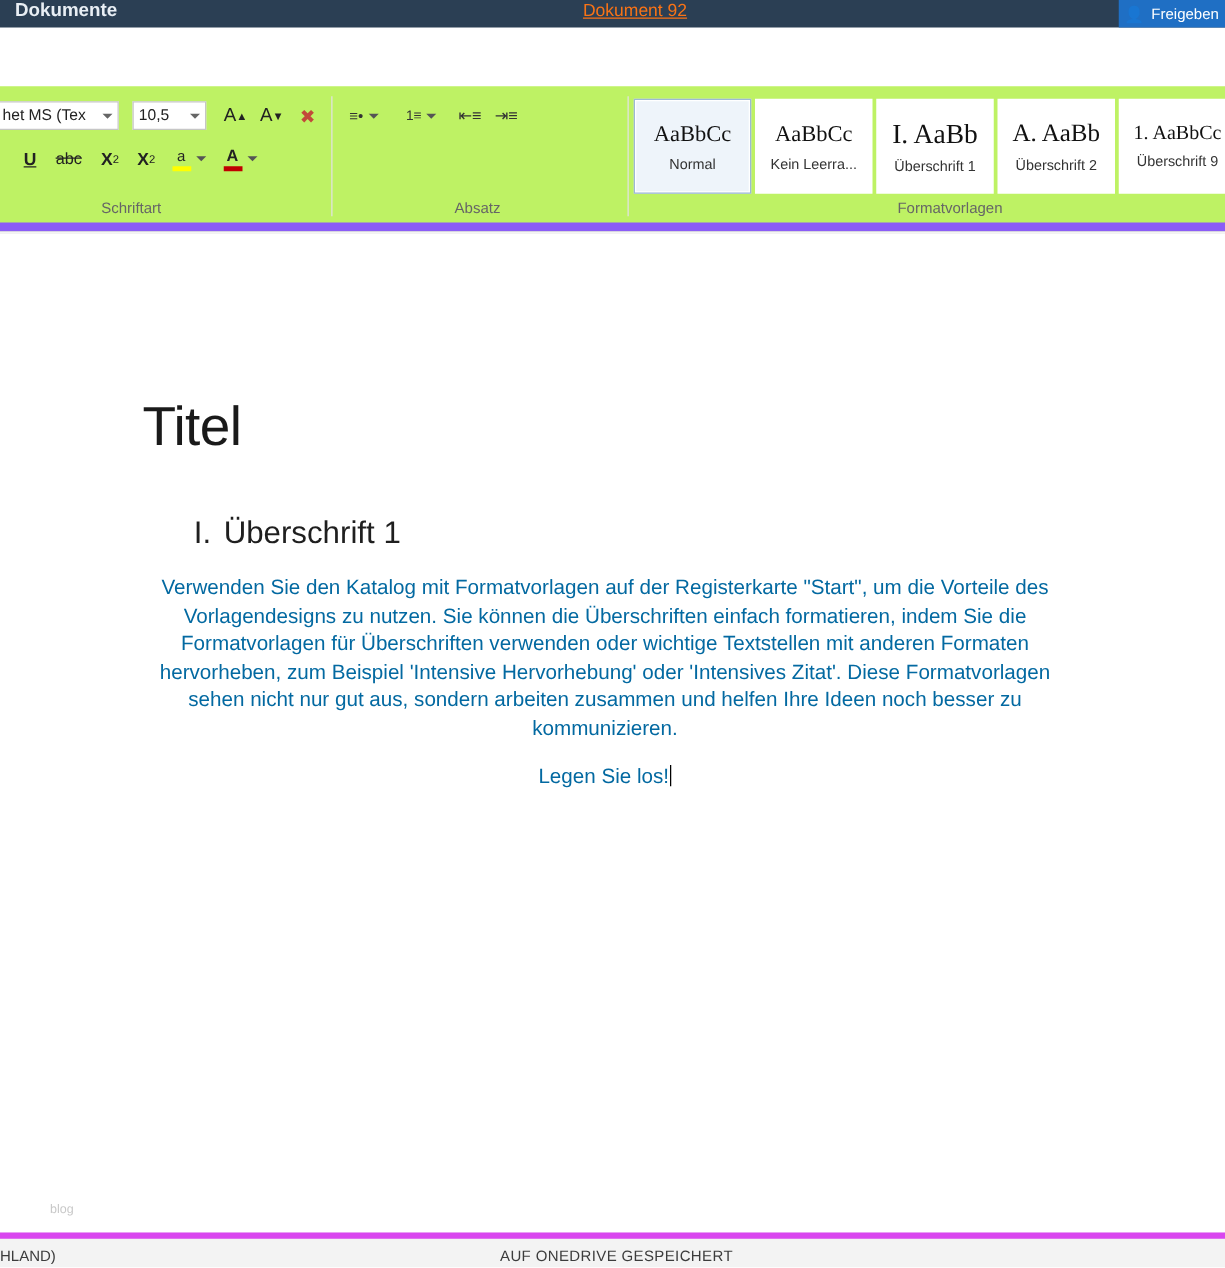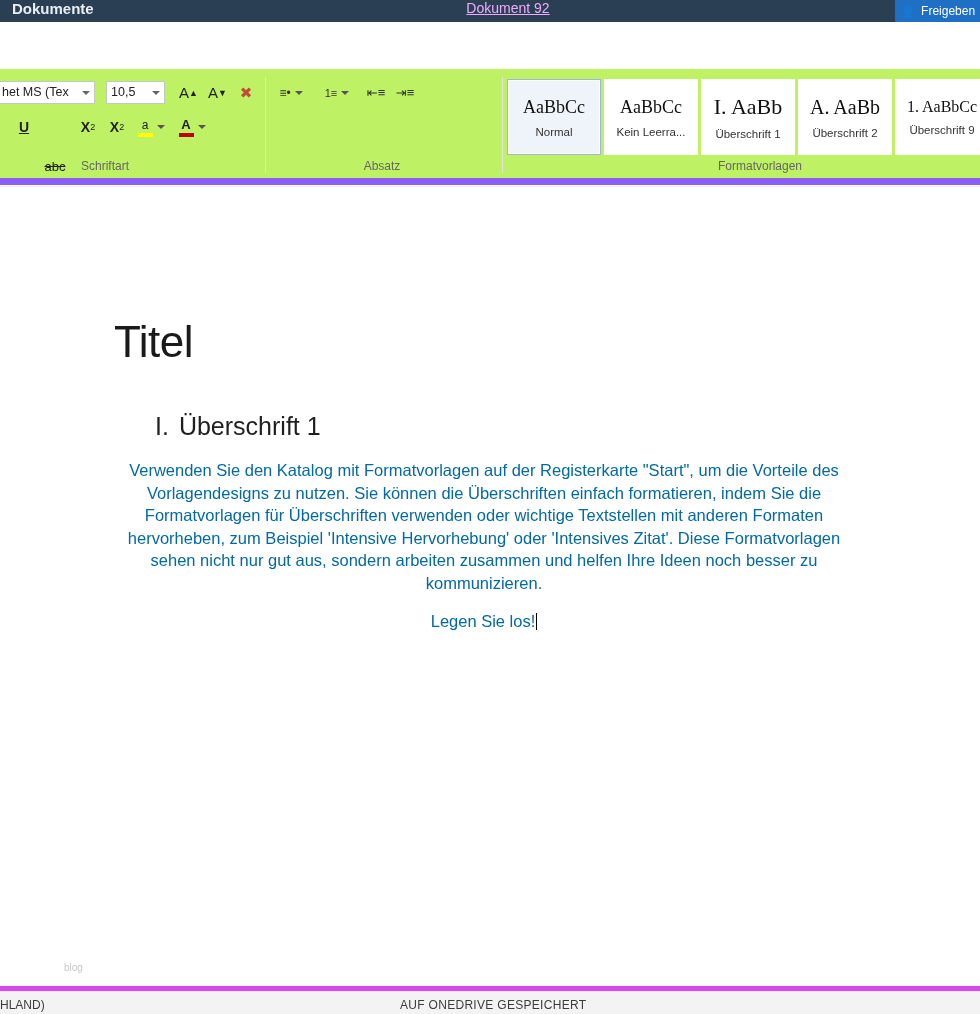--- a/index.html
+++ b/index.html
@@ -24,21 +24,21 @@
     color: #ffffff;
     font-size: 13px;
   }
   .titlebar .tb-left {
     position: absolute; left: 12px; top: 0px;
     font-size: 15px; font-weight: bold; color: #e8eef4;
   }
   .titlebar .tb-center {
     position: absolute; left: 0; top: 0px;
     width: 980px; text-align: center;
-    font-size: 14px; color: #f0abfc;
+    font-size: 14px; color: #f97316;
     text-decoration: underline;
     padding-left: 36px;
   }
   .titlebar .tb-right {
     position: absolute; right: 0px; top: 0px;
     width: 85px; height: 22px;
     background: #1f6fc4;
     color: #ffffff;
     font-size: 12px;
     display: flex; align-items: center; justify-content: center;
@@ -140,21 +140,21 @@
     cursor: default;
   }
 
   .grow  { left: 176px; top: 11px; width: 25px; font-size: 15px; }
   .shrink{ left: 205px; top: 11px; width: 25px; font-size: 15px; }
   .clearfmt { left: 233px; top: 11px; width: 26px; }
   .sup-sm { font-size: 9px; vertical-align: super; }
   .sub-sm { font-size: 9px; vertical-align: sub; }
 
   .b-under { left: 13px; top: 45px; width: 22px; font-weight: bold; text-decoration: underline; }
-  .b-strike{ left: 42px; top: 45px; width: 26px; text-decoration: line-through; font-size: 13px; margin-top: 40px;}
+  .b-strike{ left: 42px; top: 45px; width: 26px; text-decoration: line-through; font-size: 13px;}
   .b-sub   { left: 76px; top: 45px; width: 24px; }
   .b-sup   { left: 105px; top: 45px; width: 24px; }
   .b-hl    { left: 134px; top: 45px; width: 34px; }
   .b-color { left: 175px; top: 45px; width: 34px; }
 
   .hl-bar { display:block; width: 15px; height: 4px; background: #ffff00; margin-top:1px;}
   .col-bar{ display:block; width: 15px; height: 4px; background: #c00000; margin-top:1px;}
   .mini-arrow {
     width: 0; height: 0; margin-left: 4px;
     border-left: 4px solid transparent;
@@ -225,21 +225,21 @@
     font-size: 16.5px; line-height: 22.5px; color: #0369a1;
     text-align: center;
   }
   .doc-body p { margin: 0 0 16px 0; }
   .caret {
     display: inline-block; width: 1px; height: 17px;
     background: #000; vertical-align: -3px; margin-left: 1px;
   }
   .watermark {
     position: absolute; left: 40px; top: 775px;
-    font-size: 10px; color: #c8c8c8; margin-left: 24px;
+    font-size: 10px; color: #c8c8c8;
   }
 
   
   .statusbar {
     position: absolute; bottom: 0; left: 0;
     width: 980px; height: 28px;
     background: #f3f3f3;
     border-top: 5px solid #d946ef;
     font-size: 12px; color: #3c3c3c;
   }

